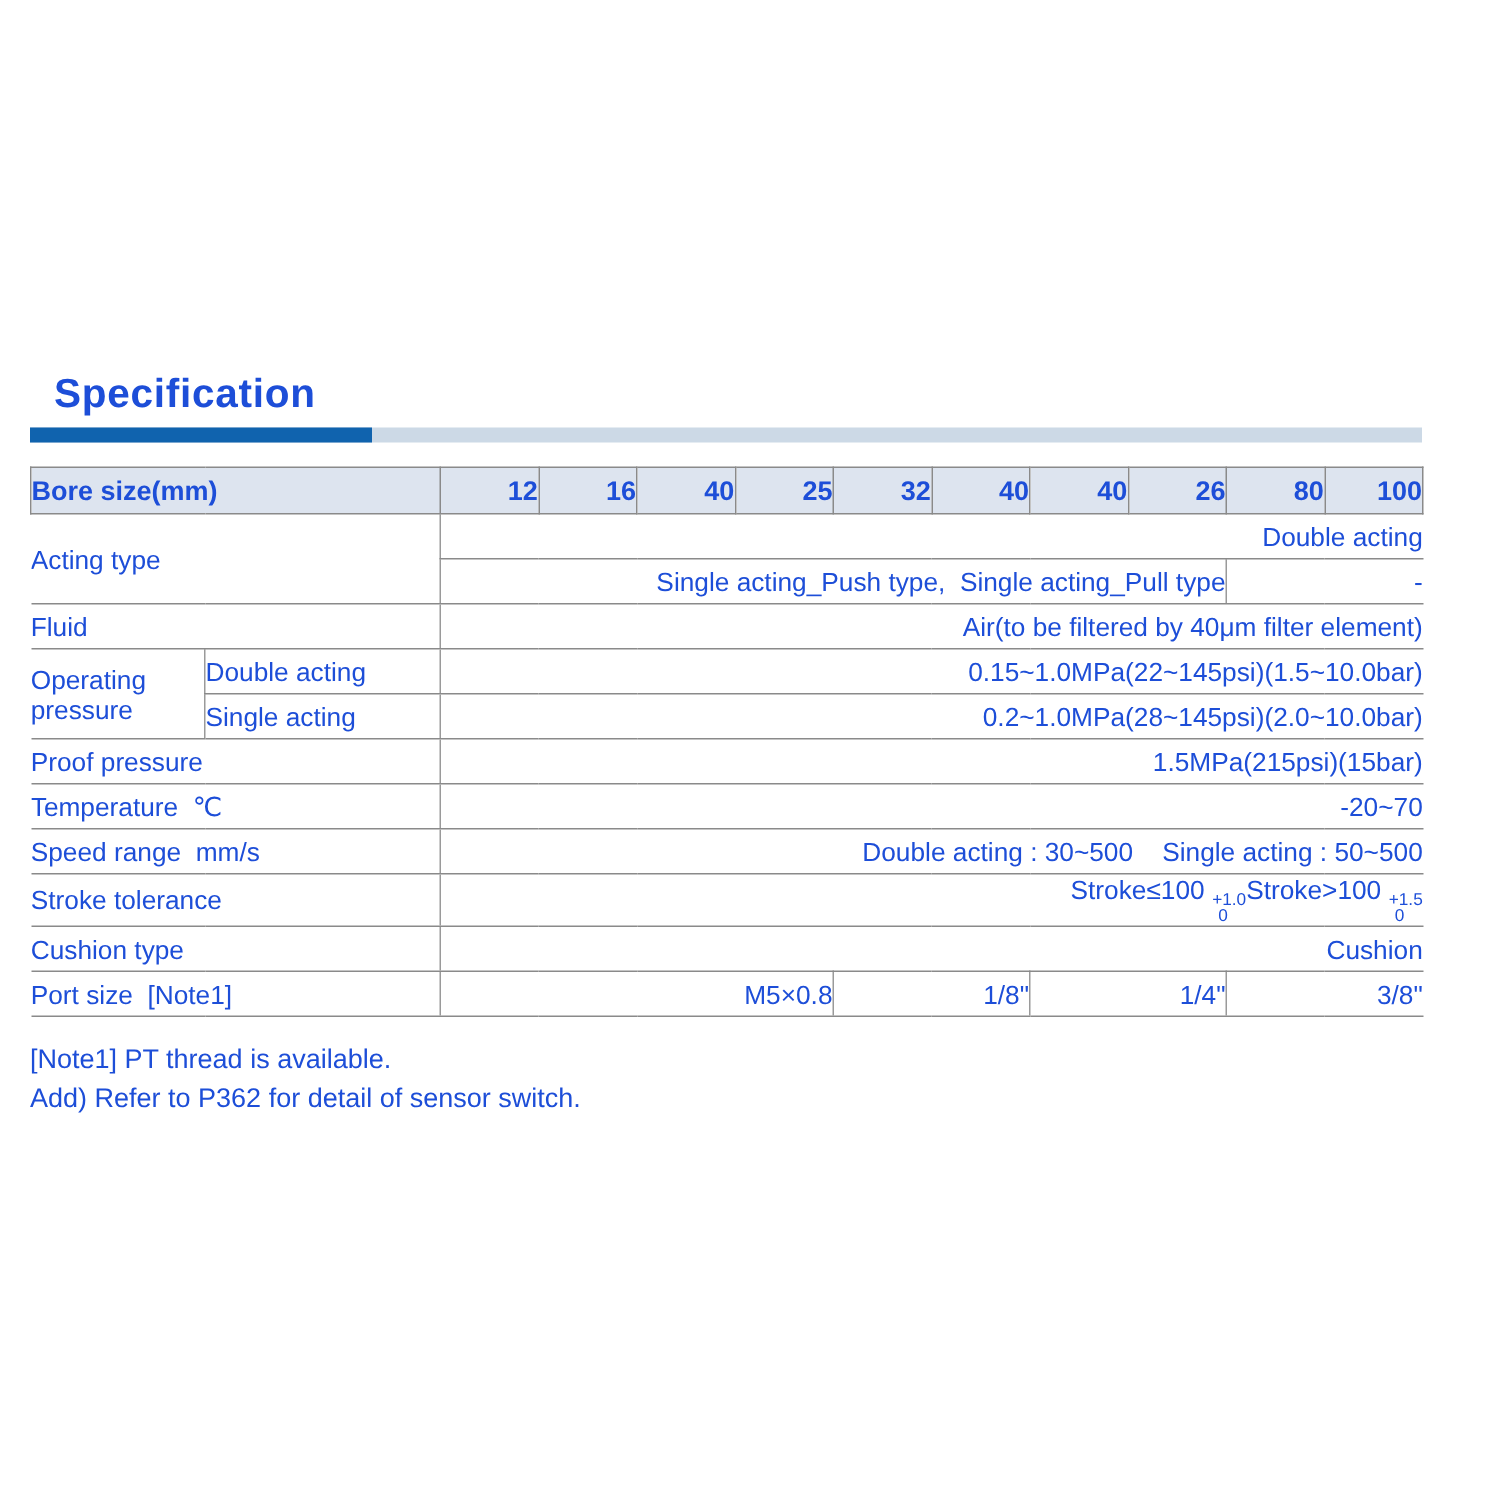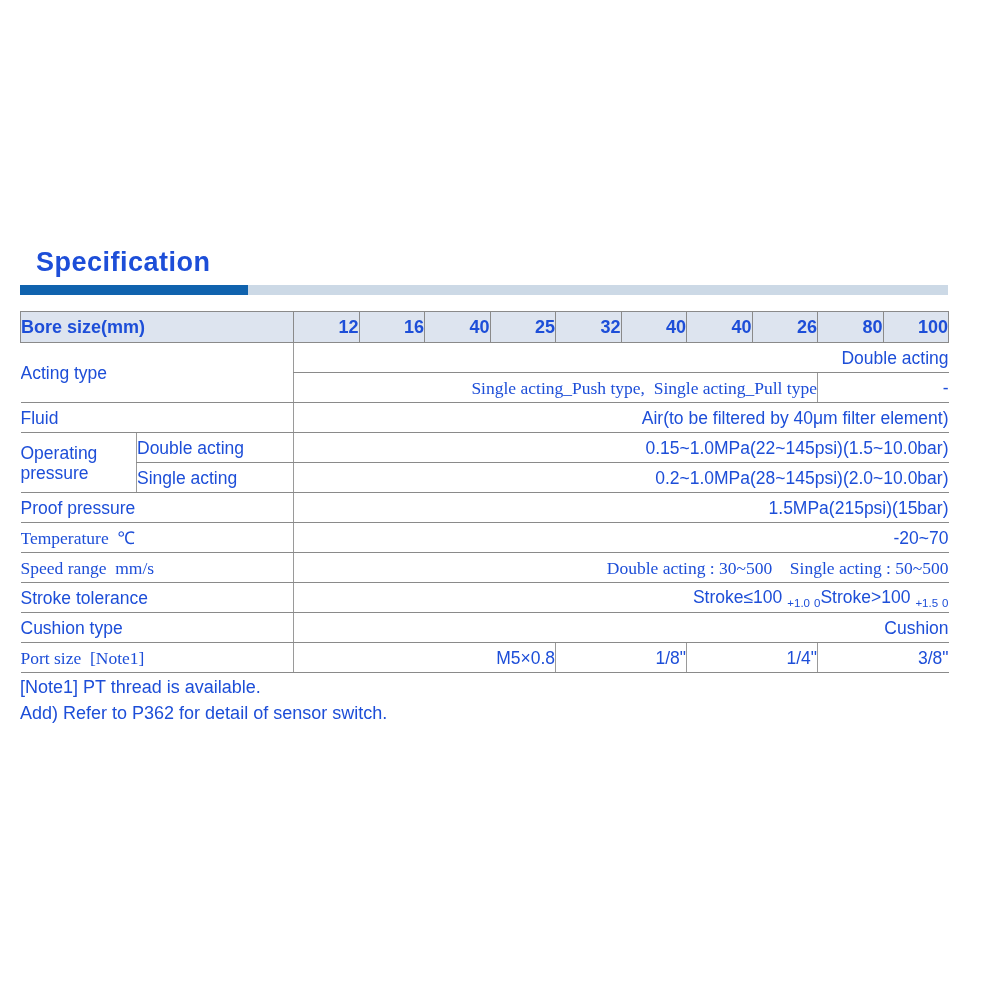--- a/index.html
+++ b/index.html
@@ -9,26 +9,26 @@
   .title{font-size:27px;font-weight:bold;letter-spacing:.5px;margin:0 0 0 16px;line-height:1.2;}
   .accent-bar{position:relative;height:10px;background:#ccd9e6;margin-top:7px;}
   .accent-bar .dark{position:absolute;left:0;top:0;height:100%;width:228px;background:#1063ae;}
   table.spec{border-collapse:collapse;table-layout:fixed;width:928px;margin-top:16px;}
   table.spec td{padding:0;font-size:17.5px;font-weight:normal;height:29px;vertical-align:middle;
         border-bottom:1.6px solid #8a8a8a;line-height:1.15;overflow:hidden;}
   tr.hdr td{background:#dde4ef;font-weight:bold;border:1.6px solid #8a8a8a;height:30px;font-size:18px;}
   .lbl{text-align:left;padding-left:11px;}
   .val{text-align:right;}
   .bl{border-left:1.4px solid #9a9a9a;}
-  .pre{white-space:pre;font-family:Liberation Serif, serif;}
-  .tol{display:inline-flex;flex-direction:row;align-items:flex-start;font-size:11.5px;
+  .pre{white-space:pre;}
+  .tol{display:inline-flex;flex-direction:column;align-items:flex-start;font-size:11.5px;
        line-height:11px;vertical-align:-4px;margin-left:5px;font-weight:normal;}
   .tol .b{padding-left:4px;}
   .stroke2{}
-  .notes{margin-top:1px;font-size:18px;line-height:26px;}
+  .notes{margin-top:15px;font-size:18px;line-height:26px;}
   .notes div{margin:0;}
 </style>
 </head>
 <body>
 
 <div class="page">
   <div class="content">
 
     <h1 class="title">Specification</h1>
 

